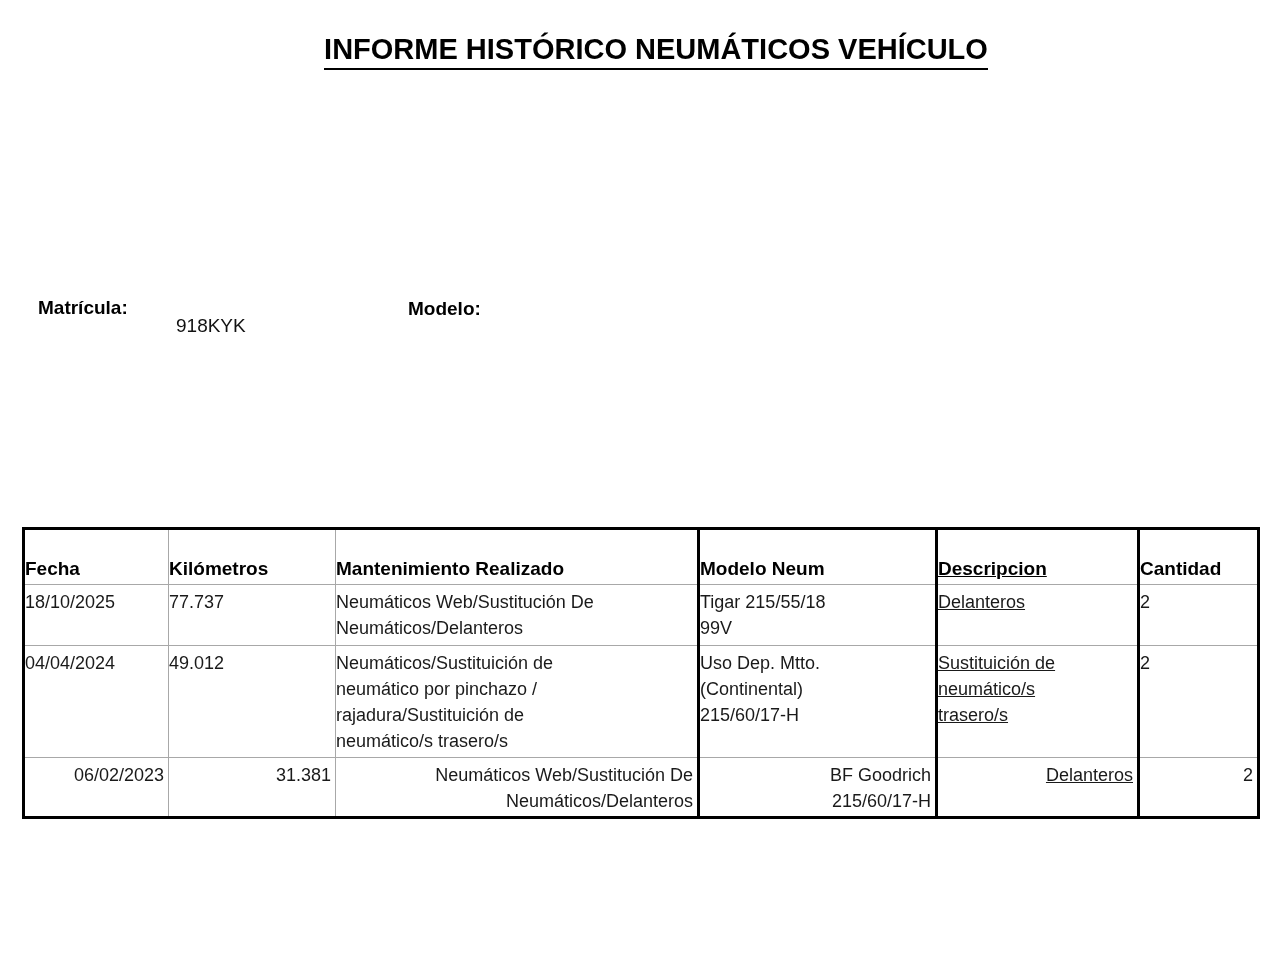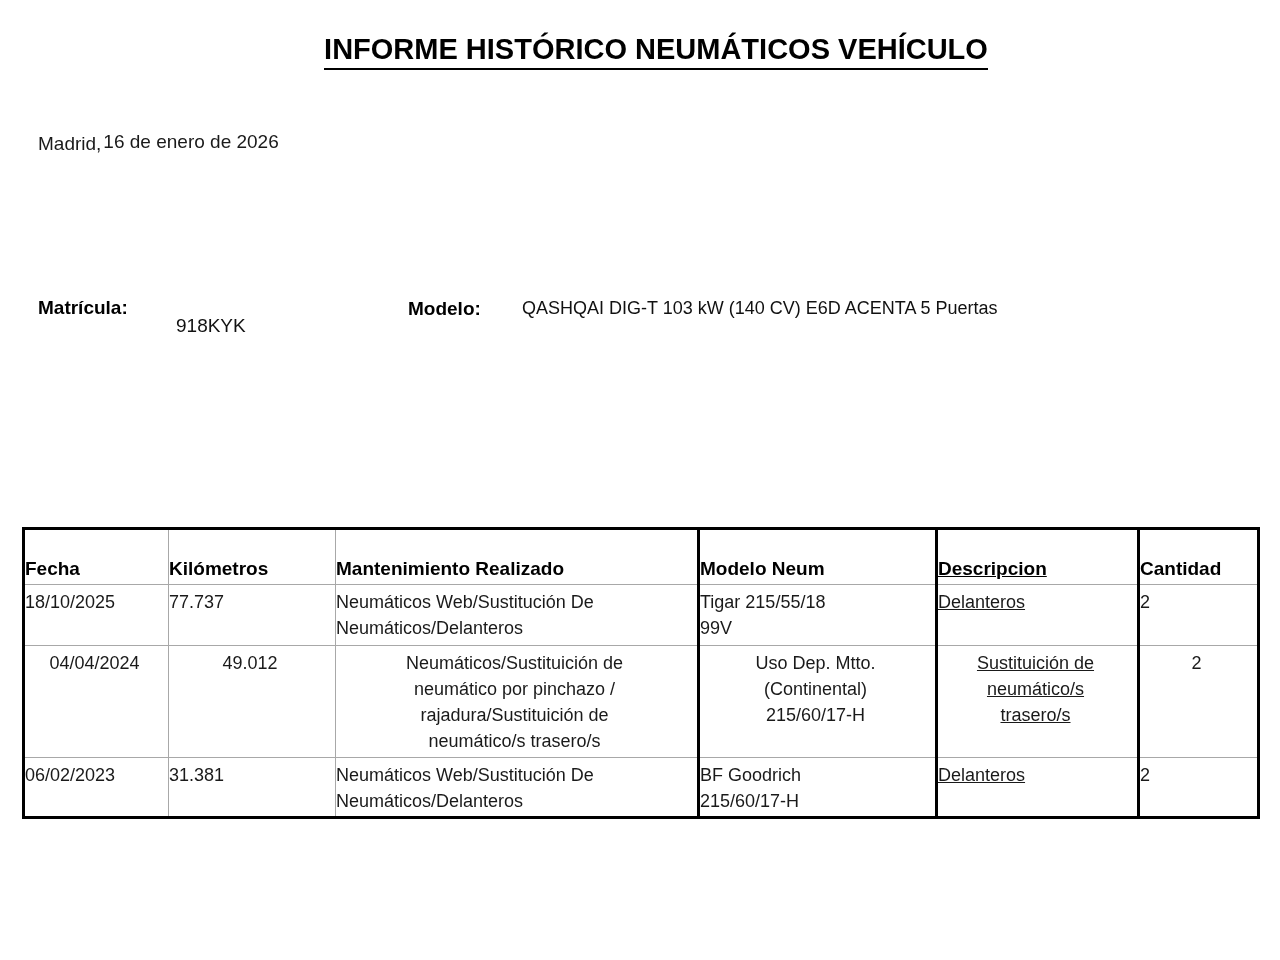--- a/index.html
+++ b/index.html
@@ -105,41 +105,37 @@
   td.c-fecha  { padding-left: 16px; }
   th.c-km     { padding-left: 13px; }
   td.c-km     { padding-left: 7px; }
   th.c-mant, td.c-mant     { padding-left: 7px; }
   th.c-modelo, td.c-modelo { padding-left: 11px; margin-left: 19px; }
   th.c-desc, td.c-desc     { padding-left: 15px; text-decoration: underline; }
   th.c-cant, td.c-cant     { padding-left: 13px; }
 
   tr.r1 td { height: 56px; }
   tr.r2 td { height: 54px; }
-  tr.r3 td { height: 107px; text-align: center; }
-  tr.r4 td { height: 54px; }
+  tr.r3 td { height: 107px; }
+  tr.r4 td { height: 54px; text-align: right; }
 </style>
 </head>
 <body>
 
 <div class="page">
 
   <div class="title-wrap">
     <h1 class="title">INFORME HISTÓRICO NEUMÁTICOS VEHÍCULO</h1>
   </div>
 
-  <div class="dateline">
-    <span class="city">Madrid,</span><span>16 de enero de 2026</span>
-  </div>
 
   <div class="vehicle-line">
     <span class="lbl matricula-label">Matrícula:</span>
     <span class="matricula-value">918KYK</span>
     <span class="lbl modelo-label">Modelo:</span>
-    <span class="modelo-value">QASHQAI DIG-T 103 kW (140 CV) E6D ACENTA 5 Puertas</span>
   </div>
 
   <table class="history">
     <colgroup>
       <col style="width:145px">
       <col style="width:167px">
       <col style="width:363px">
       <col style="width:238px">
       <col style="width:202px">
       <col style="width:120px">

